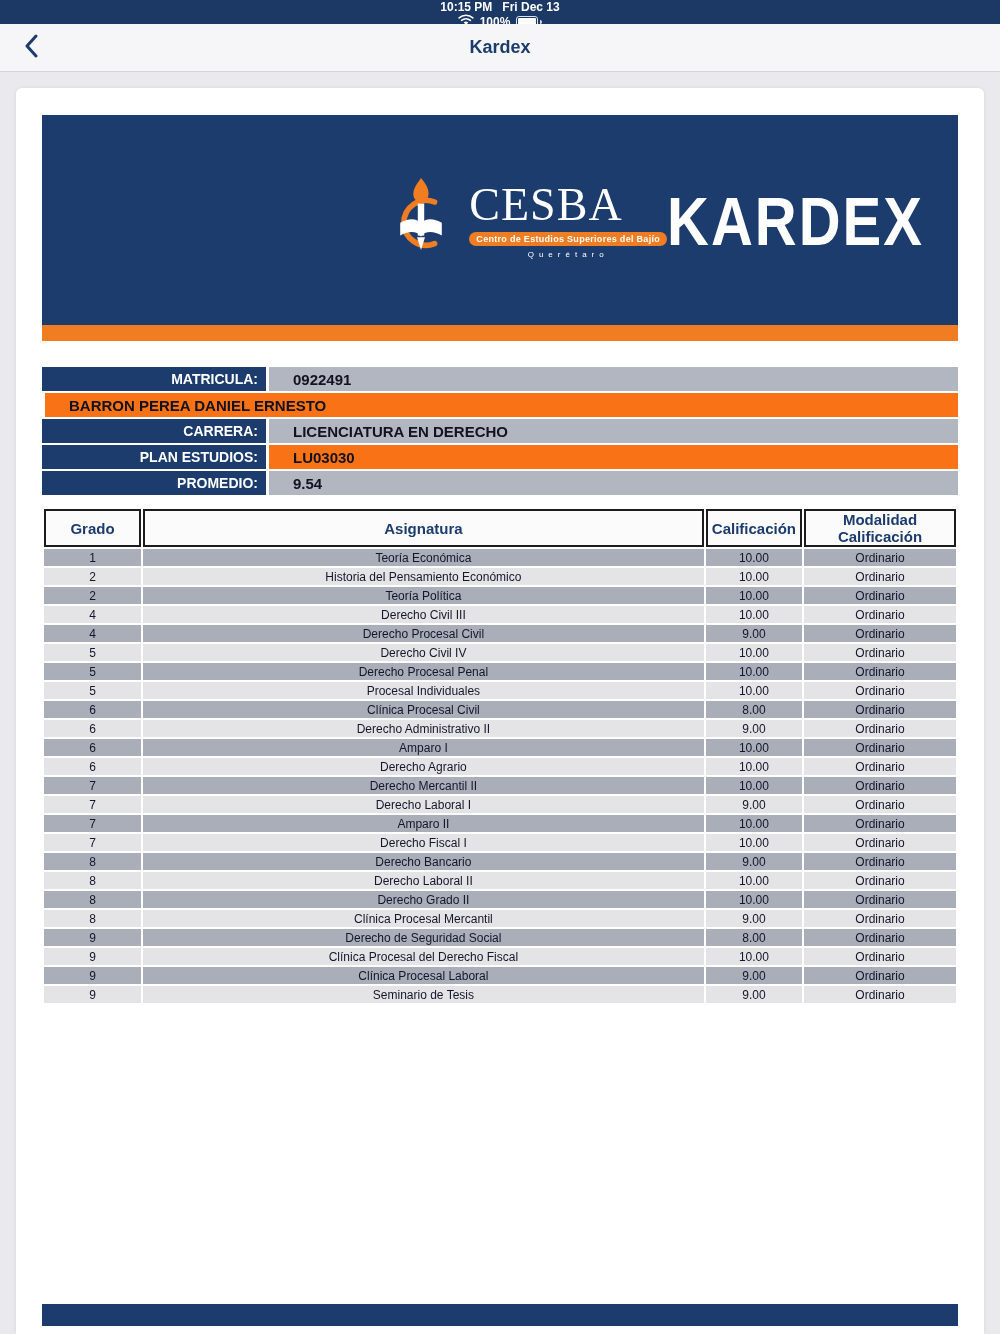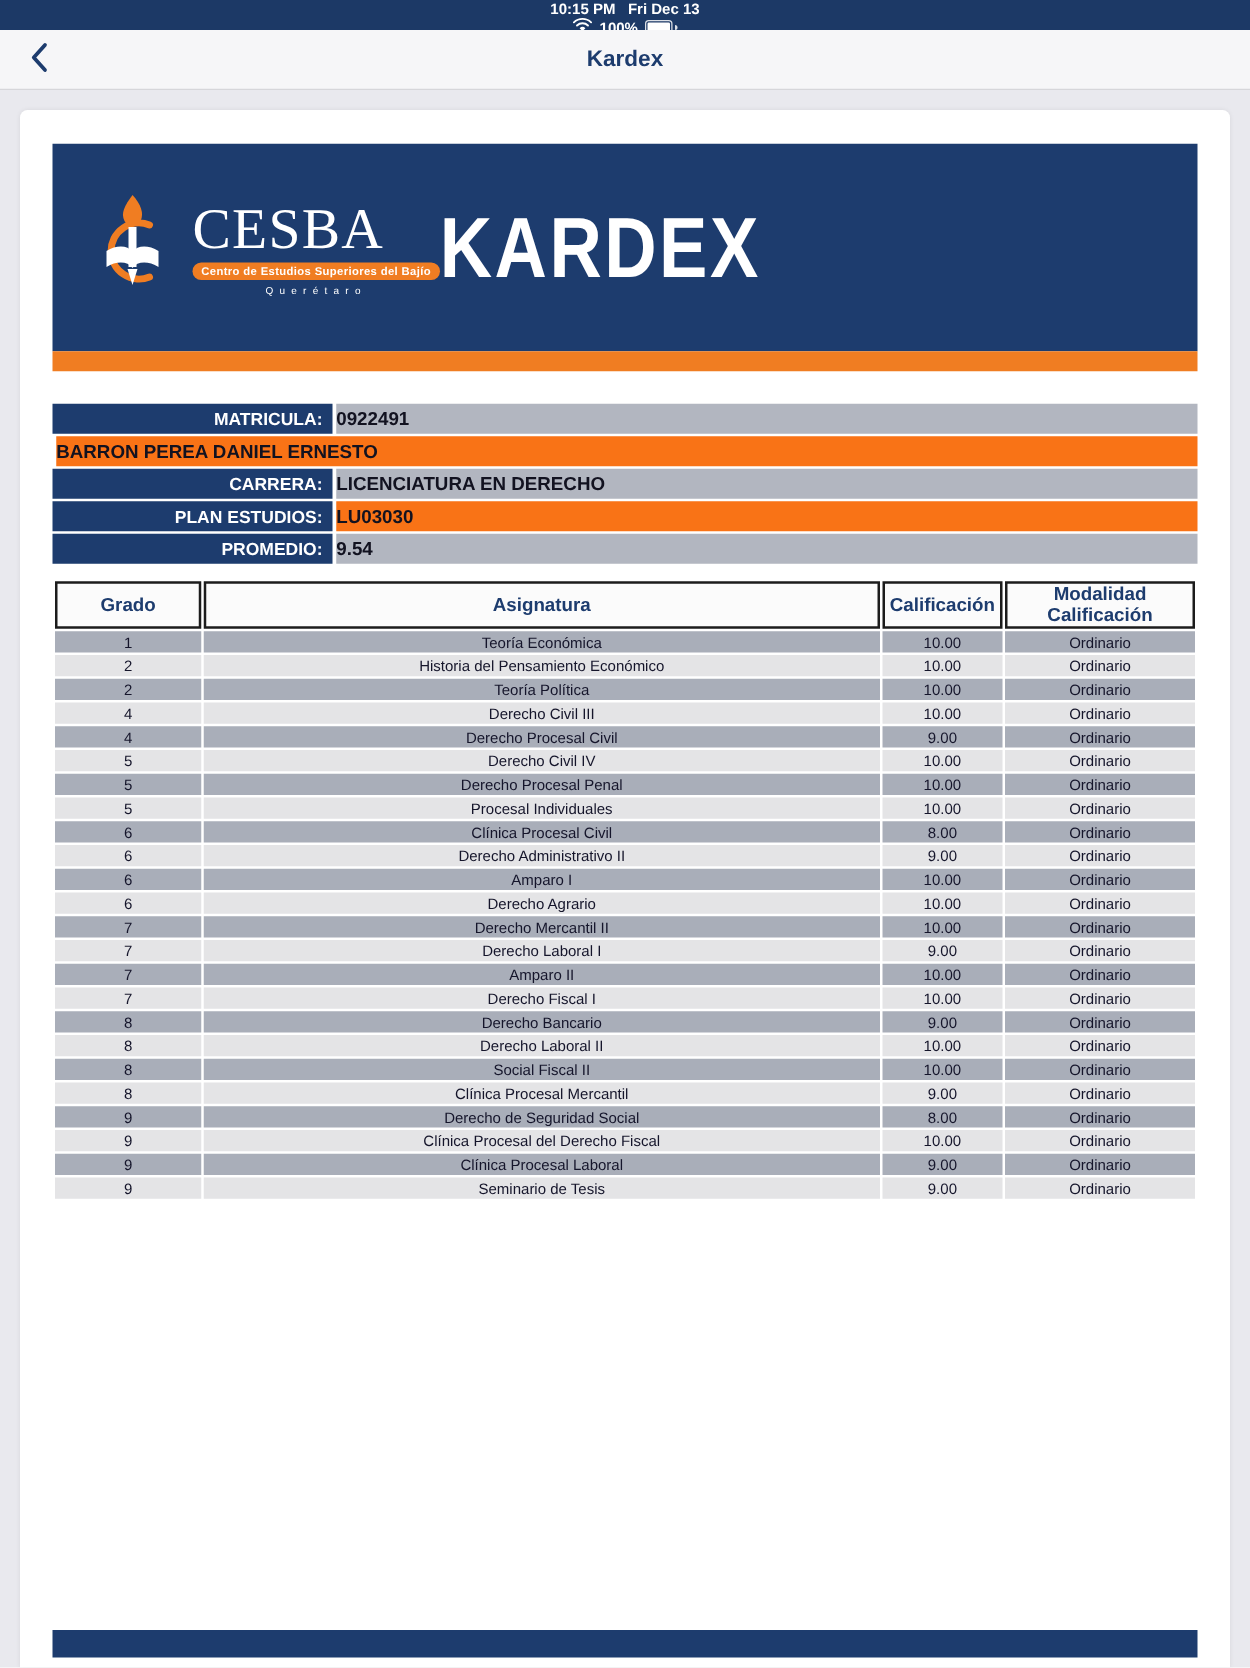--- a/index.html
+++ b/index.html
@@ -34,22 +34,22 @@
   
   .card {
     position:absolute; left:16px; right:16px; top:88px; bottom:0;
     background:#fff; border-radius:6px 6px 0 0;
     box-shadow:0 0 4px rgba(0,0,0,.08);
     padding:27px 26px 0 26px;
   }
 
   
   .banner {
-    background:#1d3c6e; height:166px;
-    display:flex; align-items:center; justify-content:flex-start;
+    background:#1d3c6e; height:210px;
+    display:flex; align-items:center; justify-content:flex-end;
     padding:0 34px 0 28px;
   }
   .brand { display:flex; align-items:center; gap:12px; }
   .brand-text { display:flex; flex-direction:column; }
   .brand-name { font-family:"Liberation Serif", serif; font-size:46px; color:#fff; letter-spacing:1px; line-height:1; }
   .brand-sub {
     background:#f07d22; color:#fff; font-size:9px; font-weight:700;
     padding:2px 7px; border-radius:7px; letter-spacing:.3px; margin-top:4px;
     white-space:nowrap; align-self:flex-start;
   }
@@ -62,36 +62,36 @@
 
   
   .student-info { margin-top:26px; }
   .info-row { display:flex; height:24px; margin-bottom:2px; }
   .info-label {
     width:224px; background:#1d3c6e; color:#fff; font-weight:700; font-size:14px;
     display:flex; align-items:center; justify-content:flex-end; padding-right:8px;padding-left:48px;
   }
   .info-value {
     flex:1; margin-left:3px; background:#b2b6c0; color:#121220;
-    font-weight:700; font-size:15px; display:flex; align-items:center; padding-left:0;
+    font-weight:700; font-size:15px; display:flex; align-items:center; padding-left:24px;
   }
   .info-row.alt .info-value { background:#f97316; }
 
   
   .grades { width:100%; border-collapse:separate; border-spacing:2px; margin-top:12px; }
   .grades th {
     background:#fbfbfb; color:#1d3c6e; font-size:15px; font-weight:700;
     border:2px solid #1c1c1c; height:25px; padding:0 4px;
   }
   .grades td {
     font-size:12px; color:#15152b; text-align:center; height:17px; padding:1px 4px;
   }
   .grade-row td { background:#a9aeb9; }
   .grade-row.alt td { background:#e4e4e6; }
-  .col-grado { width:117px; }
+  .col-grado { width:97px; }
   .col-calif { width:88px; }
   .col-modal { width:152px; }
 
   
   .doc-footer { position:absolute; left:26px; right:26px; bottom:8px; height:22px; background:#1d3c6e; }
 </style>
 </head>
 <body>
 
 <div class="status-bar">
@@ -288,21 +288,21 @@
           <td>Ordinario</td>
         </tr>
         <tr class="grade-row alt">
           <td>8</td>
           <td>Derecho Laboral II</td>
           <td>10.00</td>
           <td>Ordinario</td>
         </tr>
         <tr class="grade-row">
           <td>8</td>
-          <td>Social Fiscal II</td>
+          <td>Derecho Grado II</td>
           <td>10.00</td>
           <td>Ordinario</td>
         </tr>
         <tr class="grade-row alt">
           <td>8</td>
           <td>Clínica Procesal Mercantil</td>
           <td>9.00</td>
           <td>Ordinario</td>
         </tr>
         <tr class="grade-row">

